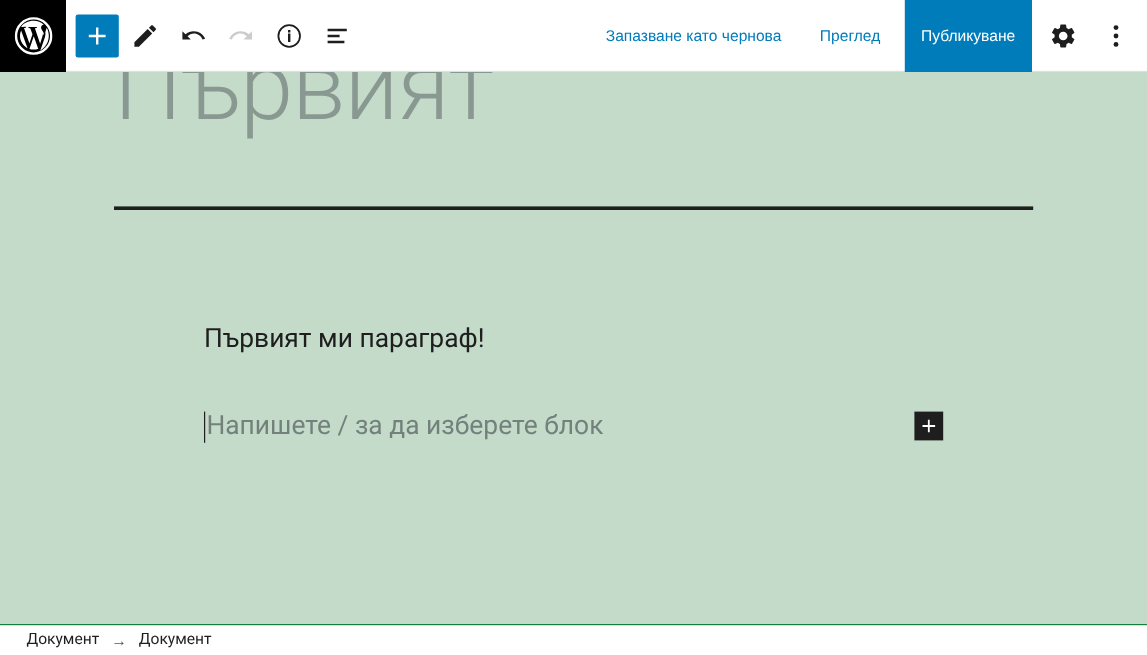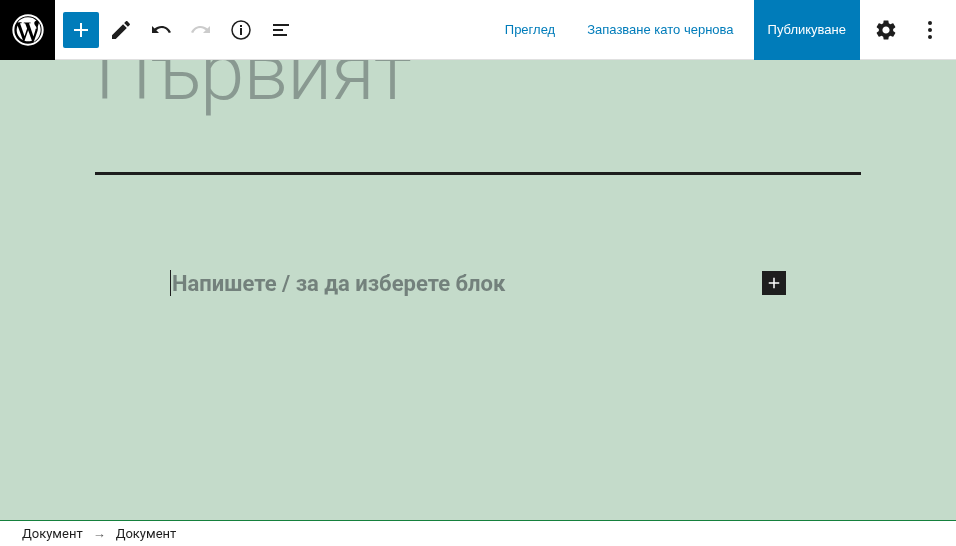--- a/index.html
+++ b/index.html
@@ -14,21 +14,21 @@
     .add-btn svg { fill: #fff; }
     .toolbar-right { margin-left: auto; display: flex; align-items: center; gap: 8px; }
     .link-btn { background: none; border: none; color: #007cba; font-size: 13px; padding: 8px 12px; cursor: pointer; }
     .publish-btn { background: #007cba; color: #fff; border: none; font-size: 13px; padding: 28px 14px; border-radius: 3px; cursor: pointer; }
     .canvas { flex: 1; background: #c4dbca; overflow: auto; position: relative; }
     .title-area { margin: 0 95px; position: relative; }
     .title-text { font-size: 80px; font-weight: 300; color: rgba(50, 55, 60, 0.4); line-height: 1; margin-top: -28px; letter-spacing: -1px; }
     .title-underline { height: 3px; background: #1e1e1e; margin-top: 60px; }
     .content-area { margin: 95px 170px 0 170px; }
     .paragraph-text { font-size: 22px; color: #1e1e1e; margin-bottom: 48px; }
-    .block-prompt { position: relative; display: flex; align-items: center; font-weight: bold; }
+    .block-prompt { position: relative; display: flex; align-items: flex-start; }
     .prompt-text { font-size: 22px; color: rgba(50, 55, 60, 0.55); }
     .cursor-line { width: 1px; height: 26px; background: #1e1e1e; margin-right: 1px; }
     .block-add { position: absolute; right: 0; width: 24px; height: 24px; background: #1e1e1e; display: flex; align-items: center; justify-content: center; cursor: pointer; }
     .block-add svg { width: 18px; height: 18px; fill: #fff; }
     .breadcrumb { height: 26px; background: #fff; border-top: 1px solid #15803d; display: flex; align-items: center; padding: 0 22px; font-size: 13px; color: #1e1e1e; gap: 10px; }
     .bc-arrow { color: #555; }
   </style>
 </head>
 <body>
 
@@ -66,22 +66,22 @@
           <path d="M11 10h2v7h-2zm0-3h2v2h-2z" fill="#1e1e1e"></path>
         </svg>
     </button>
     <button class="icon-btn">
       <svg viewBox="0 0 24 24">
           <path d="M4 6h16v2H4zm0 5h10v2H4zm0 5h14v2H4z" fill="#1e1e1e"></path>
         </svg>
     </button>
   </div>
   <div class="toolbar-right">
+    <button class="link-btn">Запазване като чернова</button>
     <button class="link-btn">Преглед</button>
-    <button class="link-btn">Запазване като чернова</button>
     <button class="publish-btn">Публикуване</button>
     <button class="icon-btn">
       <svg viewBox="0 0 24 24">
           <path d="M19.14 12.94c.04-.3.06-.61.06-.94 0-.32-.02-.64-.07-.94l2.03-1.58c.18-.14.23-.41.12-.61l-1.92-3.32c-.12-.22-.37-.29-.59-.22l-2.39.96c-.5-.38-1.03-.7-1.62-.94l-.36-2.54c-.04-.24-.24-.41-.48-.41h-3.84c-.24 0-.43.17-.47.41l-.36 2.54c-.59.24-1.13.57-1.62.94l-2.39-.96c-.22-.08-.47 0-.59.22L2.74 8.87c-.12.21-.08.47.12.61l2.03 1.58c-.05.3-.09.63-.09.94s.02.64.07.94l-2.03 1.58c-.18.14-.23.41-.12.61l1.92 3.32c.12.22.37.29.59.22l2.39-.96c.5.38 1.03.7 1.62.94l.36 2.54c.05.24.24.41.48.41h3.84c.24 0 .44-.17.47-.41l.36-2.54c.59-.24 1.13-.56 1.62-.94l2.39.96c.22.08.47 0 .59-.22l1.92-3.32c.12-.22.07-.47-.12-.61l-2.01-1.58zM12 15.6c-1.98 0-3.6-1.62-3.6-3.6s1.62-3.6 3.6-3.6 3.6 1.62 3.6 3.6-1.62 3.6-3.6 3.6z" fill="#1e1e1e"></path>
         </svg>
     </button>
     <button class="icon-btn">
       <svg viewBox="0 0 24 24">
           <circle cx="12" cy="5" r="2" fill="#1e1e1e"></circle>
           <circle cx="12" cy="12" r="2" fill="#1e1e1e"></circle>
@@ -90,20 +90,21 @@
     </button>
   </div>
 </div>
 
 <div class="canvas">
   <div class="title-area">
     <div class="title-text">Първият</div>
     <div class="title-underline"></div>
   </div>
   <div class="content-area">
+    <div class="paragraph-text">Първият ми параграф!</div>
     <div class="block-prompt">
       <span class="cursor-line"></span>
       <span class="prompt-text">Напишете / за да изберете блок</span>
       <div class="block-add">
         <svg viewBox="0 0 24 24">
             <path d="M11 5v6H5v2h6v6h2v-6h6v-2h-6V5z"></path>
           </svg>
       </div>
     </div>
   </div>

